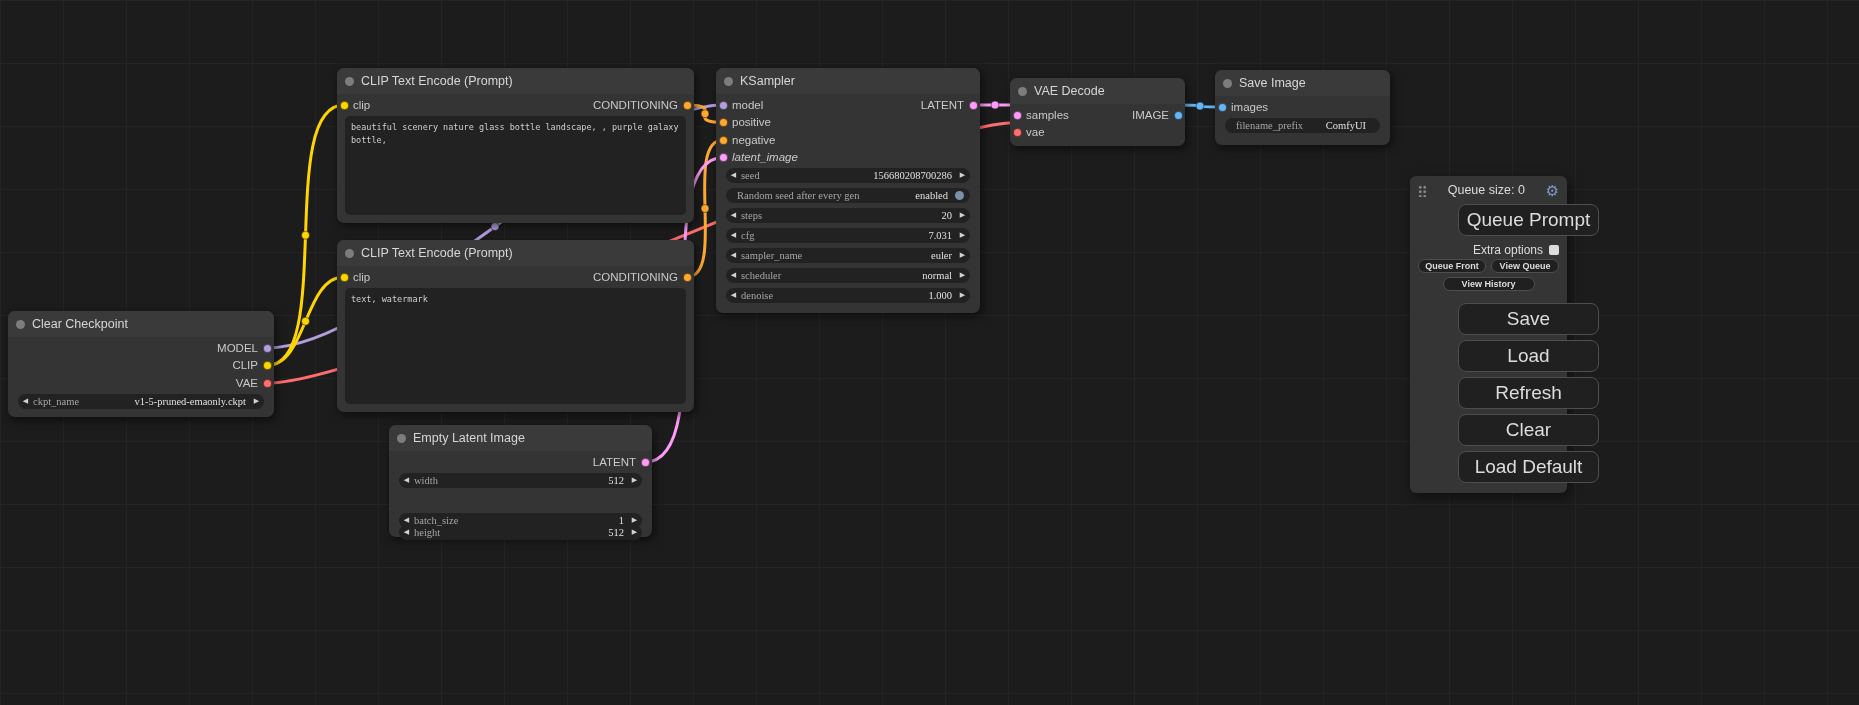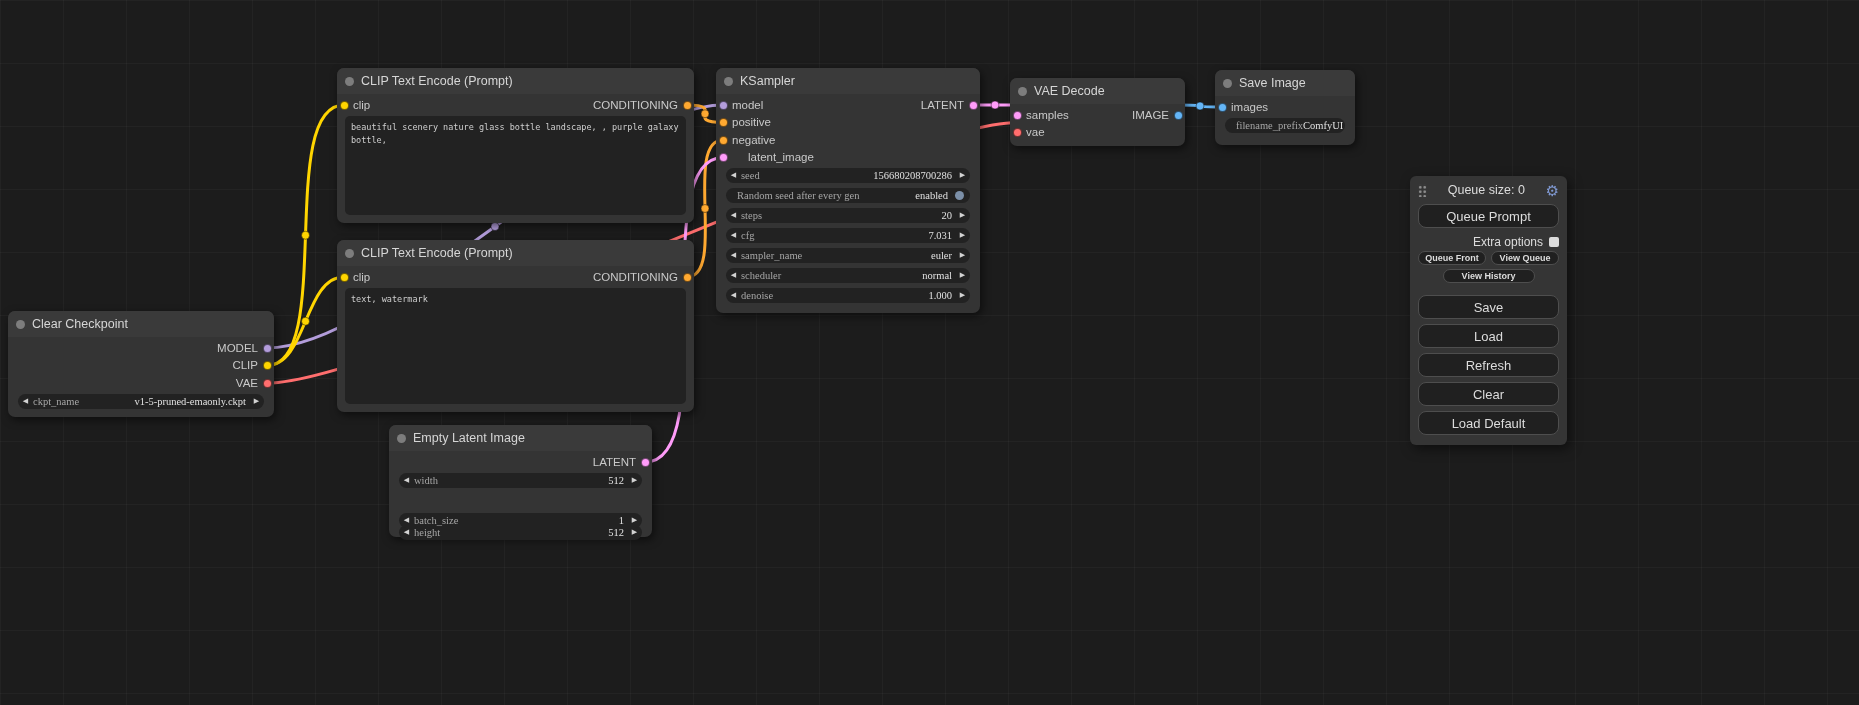--- a/index.html
+++ b/index.html
@@ -41,21 +41,21 @@
         border-radius:6px;box-shadow:3px 4px 12px rgba(0,0,0,0.5);
         padding:5px 8px 10px;box-sizing:border-box;color:#ddd;}
   .menu-header{display:flex;align-items:center;height:18px;margin-bottom:2px;}
   .drag-handle{width:9px;height:13px;flex:0 0 auto;
         background-image:radial-gradient(#8f8f8f 1px, transparent 1.6px);
         background-size:4.5px 4.5px;background-position:0 1px;}
   .queue-size{flex:1 1 auto;text-align:center;font-size:12.5px;color:#dcdcdc;}
   .gear-icon{flex:0 0 auto;font-size:15px;line-height:1;color:#7f98d0;cursor:pointer;}
   .menu button{display:block;width:100%;background:#202020;border:1px solid #4e4e4e;color:#dcdcdc;
         border-radius:8px;font-family:inherit;cursor:pointer;box-sizing:border-box;}
-  .btn-big{height:24px;font-size:13px;margin-top:5px;}
+  .btn-big{height:32px;font-size:19px;margin-top:5px;margin-left:40px;}
   .gap-top{margin-top:12px;}
   .extra-row{display:flex;justify-content:flex-end;align-items:center;gap:6px;margin:7px 0 2px;
         font-size:12px;color:#ddd;}
   .checkbox{width:10px;height:10px;background:#dcdcdc;border-radius:2px;display:inline-block;}
   .btn-pair{display:flex;gap:5px;margin-top:2px;}
   .btn-pair button{flex:1 1 0;}
   .btn-small{height:14px;font-size:9px;line-height:11px;border-radius:8px;padding:0;font-weight:bold;}
   .history-row{display:flex;justify-content:center;margin-top:4px;}
   .history-row button{width:92px;}
 </style>
@@ -155,21 +155,21 @@
         <span class="collapse-dot"></span>
         <span class="node-title">KSampler</span>
       </div>
       <span class="port-dot" style="left: 2.5px; top: 32.5px; background: rgb(179, 157, 219);"></span>
       <span class="port-label" style="left: 16px; top: 29.5px;">model</span>
       <span class="port-dot" style="left: 2.5px; top: 50px; background: rgb(255, 169, 49);"></span>
       <span class="port-label" style="left: 16px; top: 47px;">positive</span>
       <span class="port-dot" style="left: 2.5px; top: 67.5px; background: rgb(255, 169, 49);"></span>
       <span class="port-label" style="left: 16px; top: 64.5px;">negative</span>
       <span class="port-dot" style="left: 2.5px; top: 85px; background: rgb(255, 156, 249);"></span>
-      <span class="port-label" style="left: 32px; top: 82px;">latent_image</span>
+      <span class="port-label" style="left: 16px; top: 82px; font-style: italic;">latent_image</span>
       <span class="port-dot" style="right: 2.5px; top: 32.5px; background: rgb(255, 156, 249);"></span>
       <span class="port-label" style="right: 16px; top: 29.5px;">LATENT</span>
       <div class="widget" style="top: 100px;">
         <span class="arrow">◀</span>
         <span class="wlabel">seed</span>
         <span class="wvalue">156680208700286</span>
         <span class="arrow">▶</span>
       </div>
       <div class="widget no-arrows" style="top: 120px;">
         <span class="wlabel">Random seed after every gen</span>
@@ -212,21 +212,21 @@
         <span class="collapse-dot"></span>
         <span class="node-title">VAE Decode</span>
       </div>
       <span class="port-dot" style="left: 2.5px; top: 32.5px; background: rgb(255, 156, 249);"></span>
       <span class="port-label" style="left: 16px; top: 29.5px;">samples</span>
       <span class="port-dot" style="left: 2.5px; top: 50px; background: rgb(255, 110, 110);"></span>
       <span class="port-label" style="left: 16px; top: 47px;">vae</span>
       <span class="port-dot" style="right: 2.5px; top: 32.5px; background: rgb(100, 181, 246);"></span>
       <span class="port-label" style="right: 16px; top: 29.5px;">IMAGE</span>
     </div>
-    <div class="node" style="left: 1215px; top: 70px; width: 140px; height: 75px;">
+    <div class="node" style="left: 1215px; top: 70px; width: 175px; height: 75px;">
       <div class="node-header">
         <span class="collapse-dot"></span>
         <span class="node-title">Save Image</span>
       </div>
       <span class="port-dot" style="left: 2.5px; top: 32.5px; background: rgb(100, 181, 246);"></span>
       <span class="port-label" style="left: 16px; top: 29.5px;">images</span>
       <div class="widget no-arrows" style="top: 47.5px;">
         <span class="wlabel">filename_prefix</span>
         <span class="wvalue">ComfyUI</span>
       </div>

